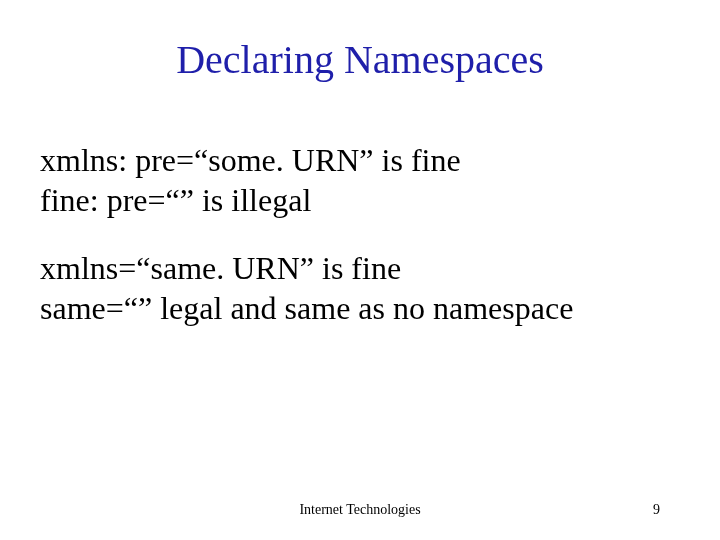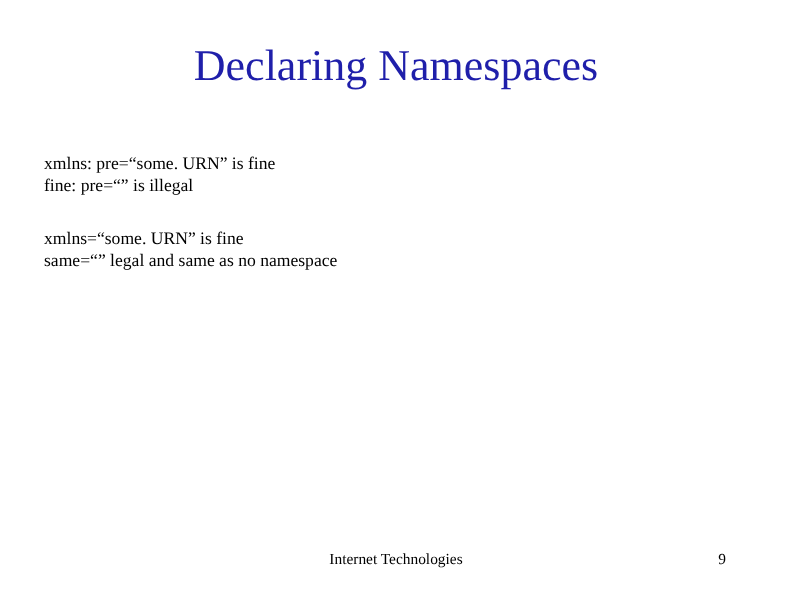--- a/index.html
+++ b/index.html
@@ -26,21 +26,21 @@
     text-align: center;
     font-size: 40px;
     color: #1f1faa;
     font-weight: normal;
   }
   .body {
     position: absolute;
     top: 140px;
     left: 40px;
     right: 40px;
-    font-size: 16px;
+    font-size: 32px;
     color: #000000;
     line-height: 1.25;
   }
   .para {
     margin-bottom: 28px;
   }
   .footer-center {
     position: absolute;
     bottom: 22px;
     left: 0;
@@ -64,21 +64,21 @@
 <div class="slide">
 
   <div class="title">Declaring Namespaces</div>
 
   <div class="body">
     <div class="para">
       <div>xmlns: pre=“some. URN”  is fine</div>
       <div>fine: pre=“” is illegal</div>
     </div>
     <div class="para">
-      <div>xmlns=“some. URN” is fine</div>
+      <div>xmlns=“same. URN” is fine</div>
       <div>same=“” legal and same as no namespace</div>
     </div>
   </div>
 
   <div class="footer-center">Internet Technologies</div>
   <div class="footer-right">9</div>
 
 </div>
 
 </body></html>

